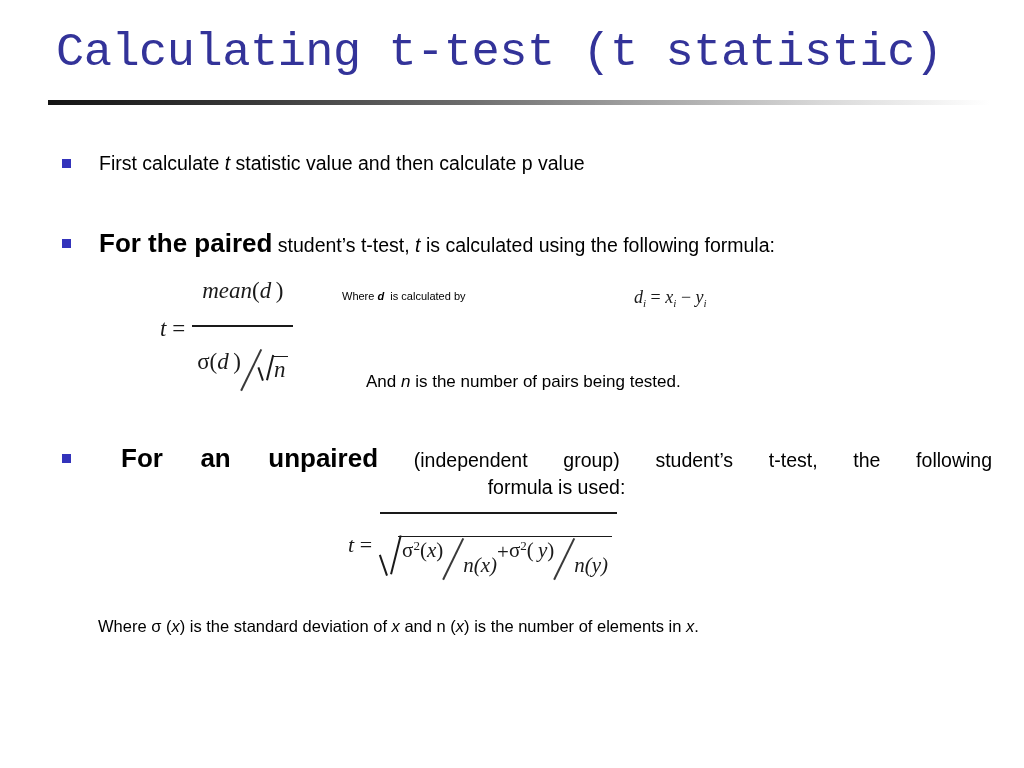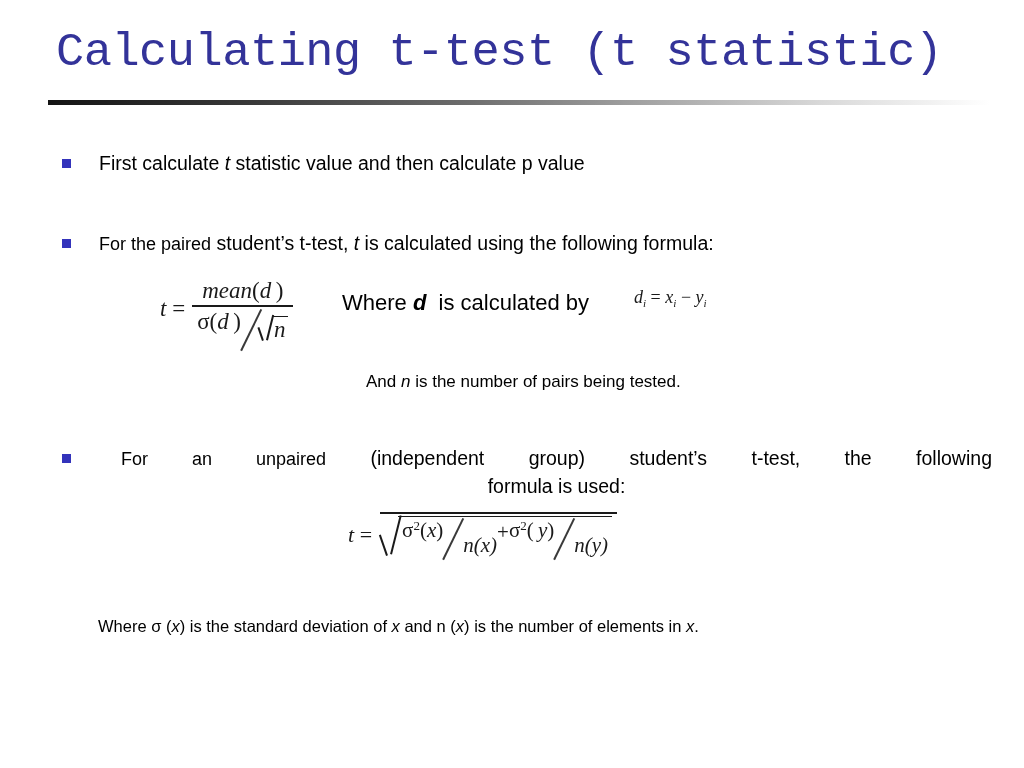--- a/index.html
+++ b/index.html
@@ -53,22 +53,22 @@
     flex: 0 0 auto;
     margin-top: 9px;
     margin-right: 28px;
   }
   .bullet-text {
     font-size: 19.5px;
     line-height: 27px;
     color: #000000;
   }
   .bullet-text .lead {
-    font-weight: normal;
-    font-size: 18px;
+    font-weight: bold;
+    font-size: 26px;
   }
   .bullet-text i {
     font-style: italic;
   }
 
   #bullet-1 { left: 62px; top: 150px; width: 900px; }
   #bullet-2 { left: 62px; top: 230px; width: 930px; }
   #bullet-3 { left: 62px; top: 445px; width: 930px; }
 
   #bullet-3 .bullet-text {
@@ -118,20 +118,21 @@
   #eq-paired .lhs {
     font-size: 23px;
     padding-right: 7px;
     padding-bottom: 8px;
   }
   .frac {
     display: inline-flex;
     flex-direction: column;
     align-items: center;
     vertical-align: middle;
+    gap: 20px;
   }
   .frac .num {
     padding: 0 5px 1px 5px;
   }
   .frac .bar {
     width: 100%;
     height: 1.6px;
     background: #1a1a1a;
   }
   .frac .den {
@@ -205,21 +206,21 @@
   }
 
   
   .sqrt-sm .radical { width: 11px; }
   .sqrt-sm .radicand { padding: 0 3px 0 2px; }
 
   #where-d {
     position: absolute;
     left: 342px;
     top: 290px;
-    font-size: 22px;
+    font-size: 11px;
     white-space: nowrap;
   }
   #where-d b { font-style: italic; font-weight: bold; }
 
   #eq-d {
     position: absolute;
     left: 634px;
     top: 287px;
     font-size: 18px;
     white-space: nowrap;

